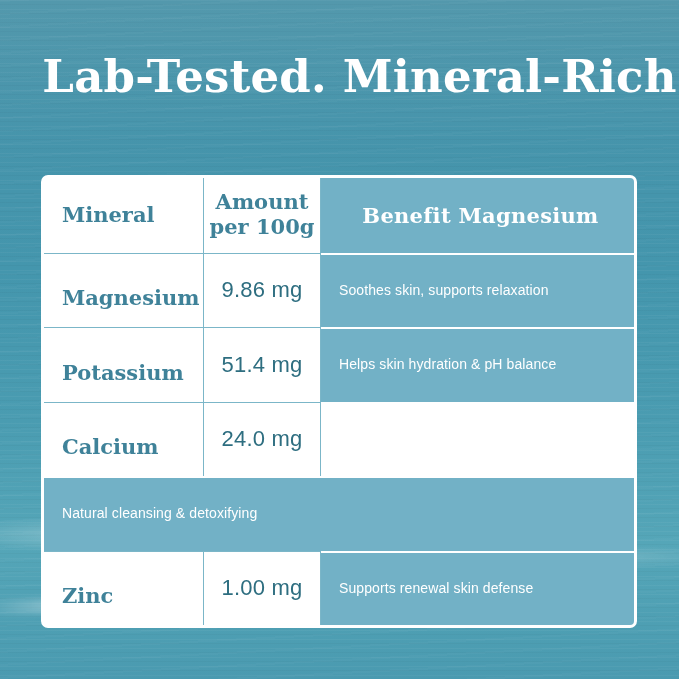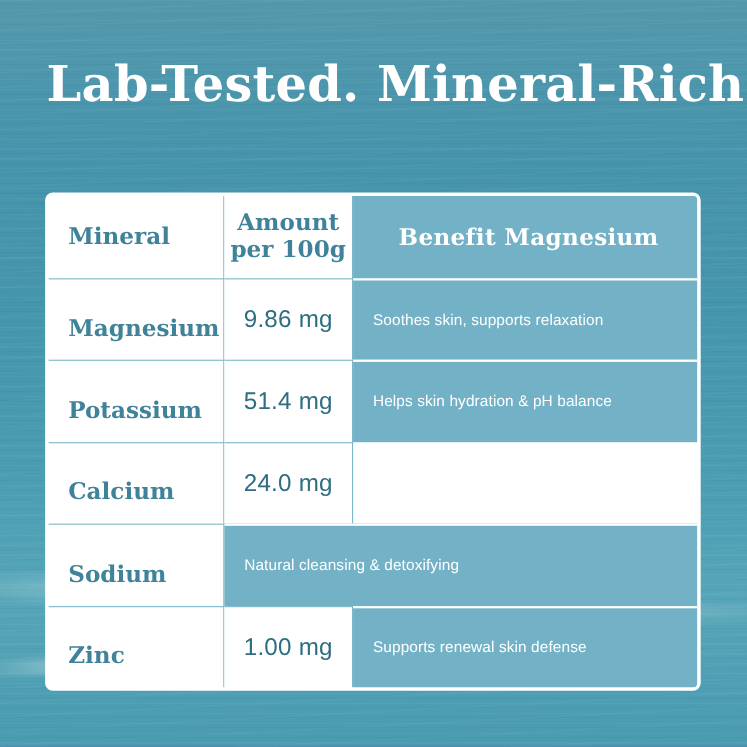--- a/index.html
+++ b/index.html
@@ -277,23 +277,20 @@
       <div class="row">
         <div class="cell cell-mineral">
           <span class="mineral-name">Calcium</span>
         </div>
         <div class="cell cell-amount">
           <span class="amount-value">24.0 mg</span>
         </div>
       </div>
 
       <div class="row">
-        <div class="cell cell-mineral">
-          <span class="mineral-name">Sodium</span>
-        </div>
         <div class="cell cell-benefit">
           <span class="benefit-text">Natural cleansing &amp; detoxifying</span>
         </div>
       </div>
 
       <div class="row">
         <div class="cell cell-mineral">
           <span class="mineral-name">Zinc</span>
         </div>
         <div class="cell cell-amount">

